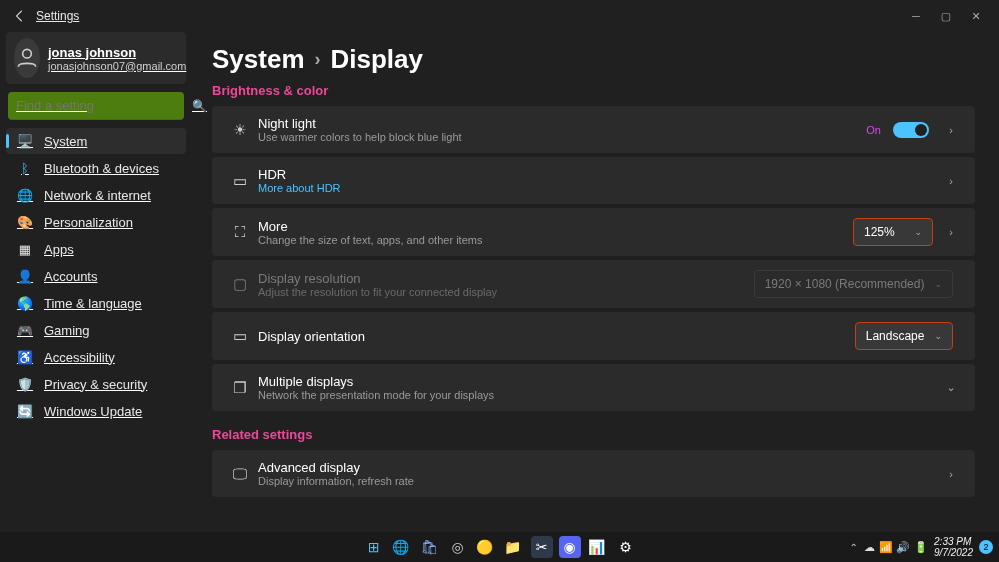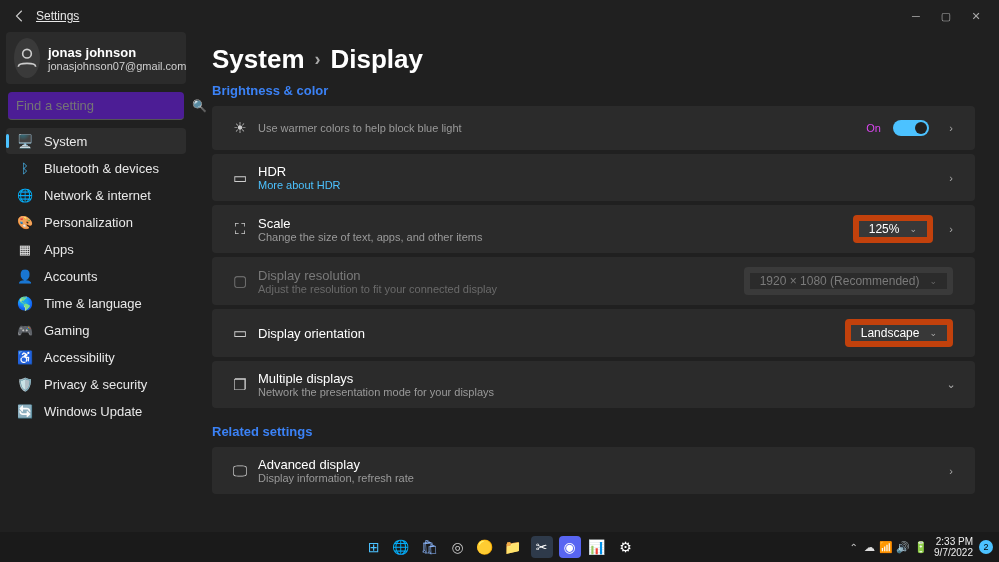--- a/index.html
+++ b/index.html
@@ -31,36 +31,36 @@
 .titlebar .win-controls div {
   width: 30px; height: 24px;
   display: flex; align-items: center; justify-content: center;
   color: #aaaaaa; font-size: 11px;
 }
 
 
 .content { display: flex; height: calc(100% - 62px); }
 
 
-.sidebar { width: 192px; padding: 0 4px; }
+.sidebar { width: 192px; padding: 0 4px; text-decoration: underline; }
 .user-card {
   display: flex; align-items: center;
   background: #2b2b2b; border-radius: 4px;
   padding: 6px 8px; margin: 0 2px 8px 2px;
 }
 .avatar {
   width: 40px; height: 40px; border-radius: 50%;
   background: #3a3a3a; display: flex; align-items: center; justify-content: center;
   margin-right: 8px;
 }
 .user-card .name { font-size: 13px; font-weight: 600; }
 .user-card .email { font-size: 11px; color: #cfcfcf; }
 .search-box {
   display: flex; align-items: center;
-  background: #4c1d95; border-bottom: 1px solid #555;
+  background: #4d7c0f; border-bottom: 1px solid #555;
   border-radius: 4px; padding: 4px 8px; margin: 0 4px 8px 4px;
   height: 28px;
 }
 .search-box input {
   flex: 1; background: transparent; border: none; outline: none;
   color: #ccc; font-size: 13px;
 }
 .search-box .sicon { color: #ccc; font-size: 12px; }
 
 .nav { list-style: none; }
@@ -84,21 +84,21 @@
   overflow-y: auto;
 }
 .breadcrumb {
   display: flex; align-items: center; gap: 10px;
   font-size: 26px; font-weight: 600;
   margin-top: 12px; margin-bottom: 8px;
 }
 .breadcrumb .parent { color: #ffffff; }
 .breadcrumb .sep { color: #aaa; font-size: 18px; }
 .section-header {
-  font-size: 13px; font-weight: 600; color: #3b82f6;
+  font-size: 13px; font-weight: 600; color: #ec4899;
   margin: 8px 0 8px 0;
 }
 
 .setting-row {
   background: #2b2b2b;
   border-radius: 4px;
   padding: 10px 14px;
   margin-bottom: 4px;
   display: flex; align-items: center;
   min-height: 44px;
@@ -122,21 +122,21 @@
   width: 36px; height: 16px; border-radius: 8px;
   background: #4cc2ff; position: relative;
 }
 .toggle .knob {
   width: 12px; height: 12px; border-radius: 50%; background: #202020;
   position: absolute; top: 2px; right: 2px;
 }
 
 .dropdown {
   display: flex; align-items: center; justify-content: space-between;
-  background: #383838; border: 6px solid #c2410c;
+  background: #383838; border: 1px solid #c2410c;
   border-radius: 4px; padding: 4px 10px;
   font-size: 12px; min-width: 80px; height: 28px;
   margin-right: 8px;
 }
 .dropdown.wide { min-width: 130px; justify-content: flex-end; }
 .dropdown.disabled { background: transparent; border-color: #3a3a3a; color: #7a7a7a; }
 .dropdown .dd-caret { font-size: 9px; color: #aaa; margin-left: 10px; }
 .dropdown.disabled .dd-caret { color: #666; }
 
 
@@ -152,21 +152,21 @@
 .taskbar .tb-icon {
   width: 22px; height: 22px; border-radius: 4px;
   display: flex; align-items: center; justify-content: center;
   font-size: 14px;
 }
 .taskbar .tb-right {
   margin-left: auto; display: flex; align-items: center; gap: 6px;
   padding-right: 6px;
 }
 .taskbar .tray { display: flex; gap: 4px; font-size: 11px; color: #ddd; }
-.taskbar .clock { font-size: 10px; line-height: 11px; text-align: right; color: #eee; }
+.taskbar .clock { font-size: 10px; line-height: 11px; text-align: left; color: #eee; font-style: italic; }
 .taskbar .notif-badge {
   width: 14px; height: 14px; border-radius: 50%; background: #4cc2ff;
   color: #000; font-size: 9px; display: flex; align-items: center; justify-content: center;
 }
 
 .ic-blue { color: #4cc2ff; }
 .ic-red { color: #e57373; }
 
 svg { display: block; }
 </style>
@@ -259,20 +259,21 @@
       <span class="parent">System</span>
       <span class="sep">›</span>
       <span>Display</span>
     </div>
 
     <div class="section-header">Brightness &amp; color</div>
 
     <div class="setting-row">
       <div class="row-icon">☀</div>
       <div class="row-text">
+        <div class="row-title">Night light</div>
         <div class="row-sub">Use warmer colors to help block blue light</div>
       </div>
       <span class="state-label">On</span>
       <div class="toggle">
           <div class="knob"></div>
         </div>
       <div class="chev" style="margin-left:12px;">›</div>
     </div>
 
     <div class="setting-row">
@@ -281,21 +282,21 @@
         <div class="row-title">HDR</div>
         <div class="row-link">More about HDR</div>
       </div>
       <div class="chev">›</div>
     </div>
 
 
     <div class="setting-row">
       <div class="row-icon">⛶</div>
       <div class="row-text">
-        <div class="row-title">Scale</div>
+        <div class="row-title">More</div>
         <div class="row-sub">Change the size of text, apps, and other items</div>
       </div>
       <div class="dropdown">
         <span>125%</span>
         <span class="dd-caret">⌄</span>
       </div>
       <div class="chev">›</div>
     </div>
 
     <div class="setting-row disabled">

